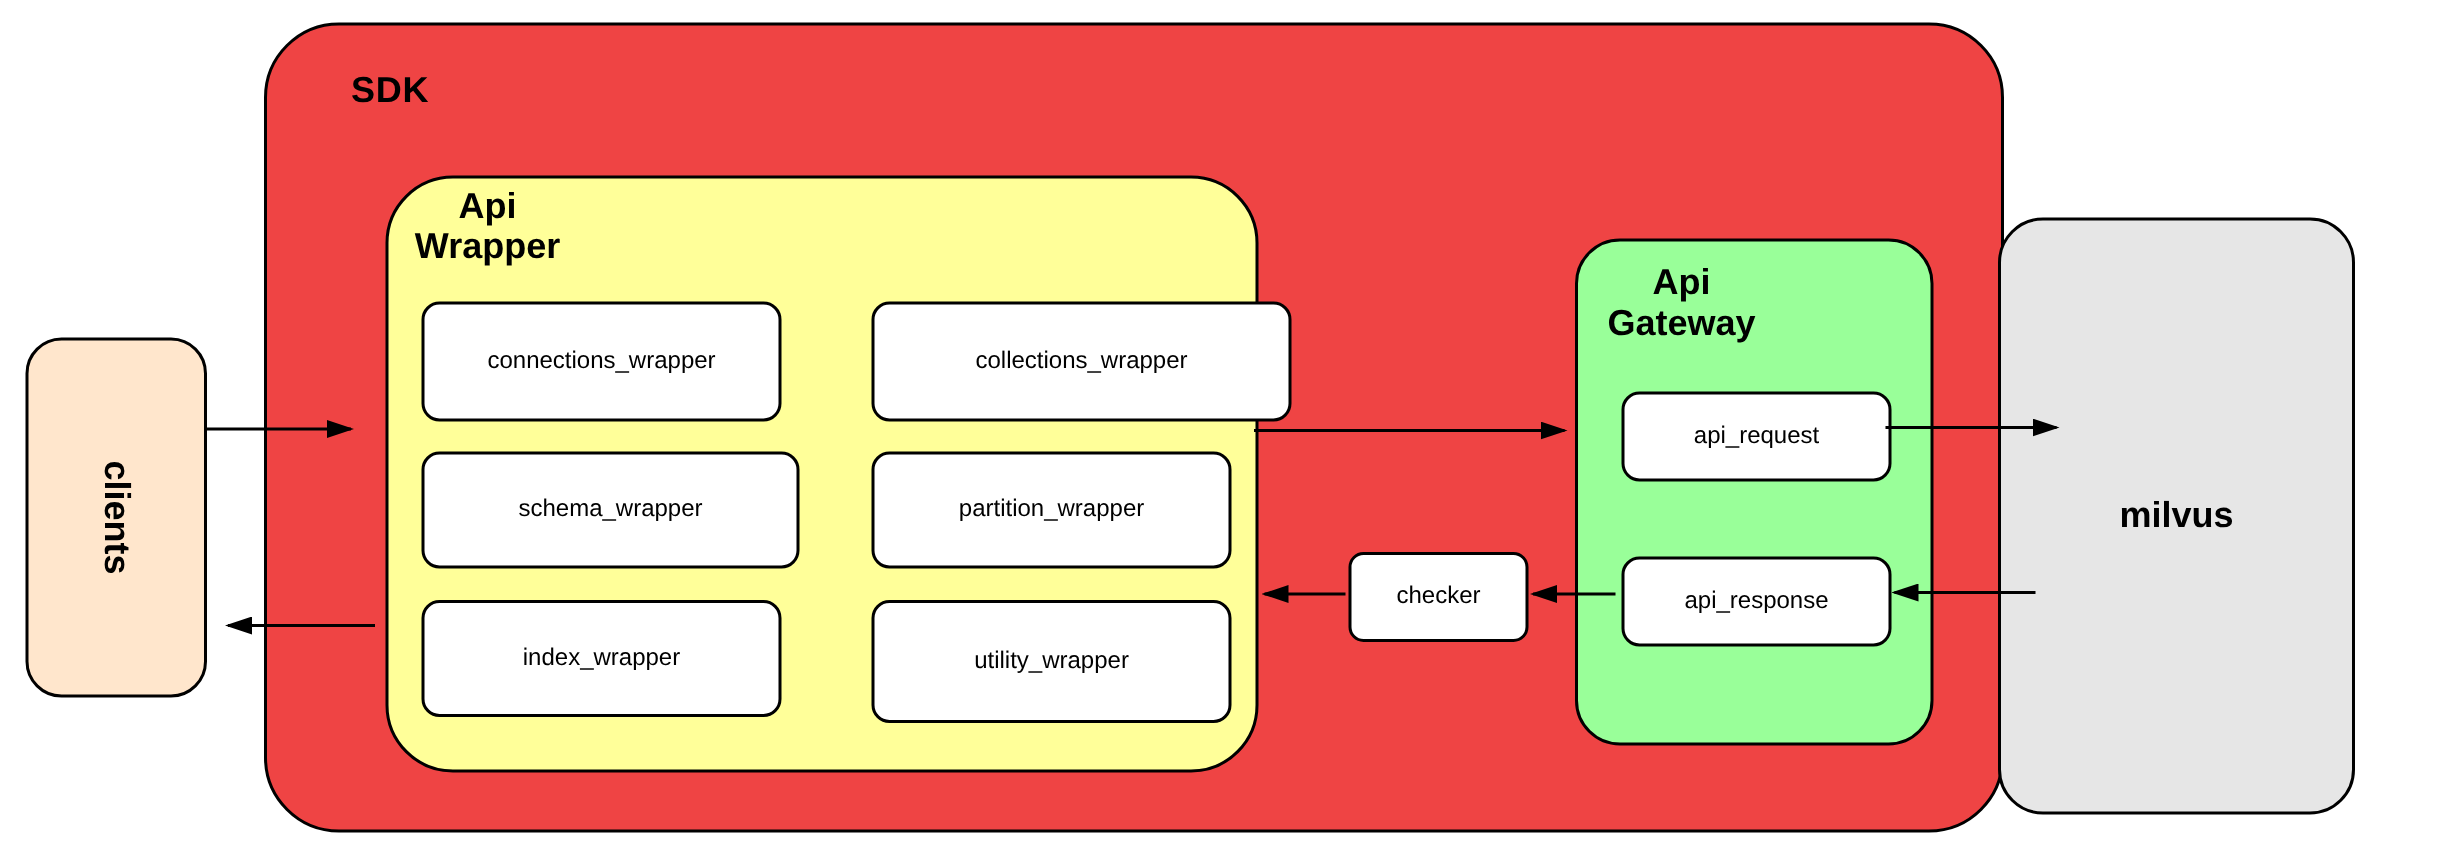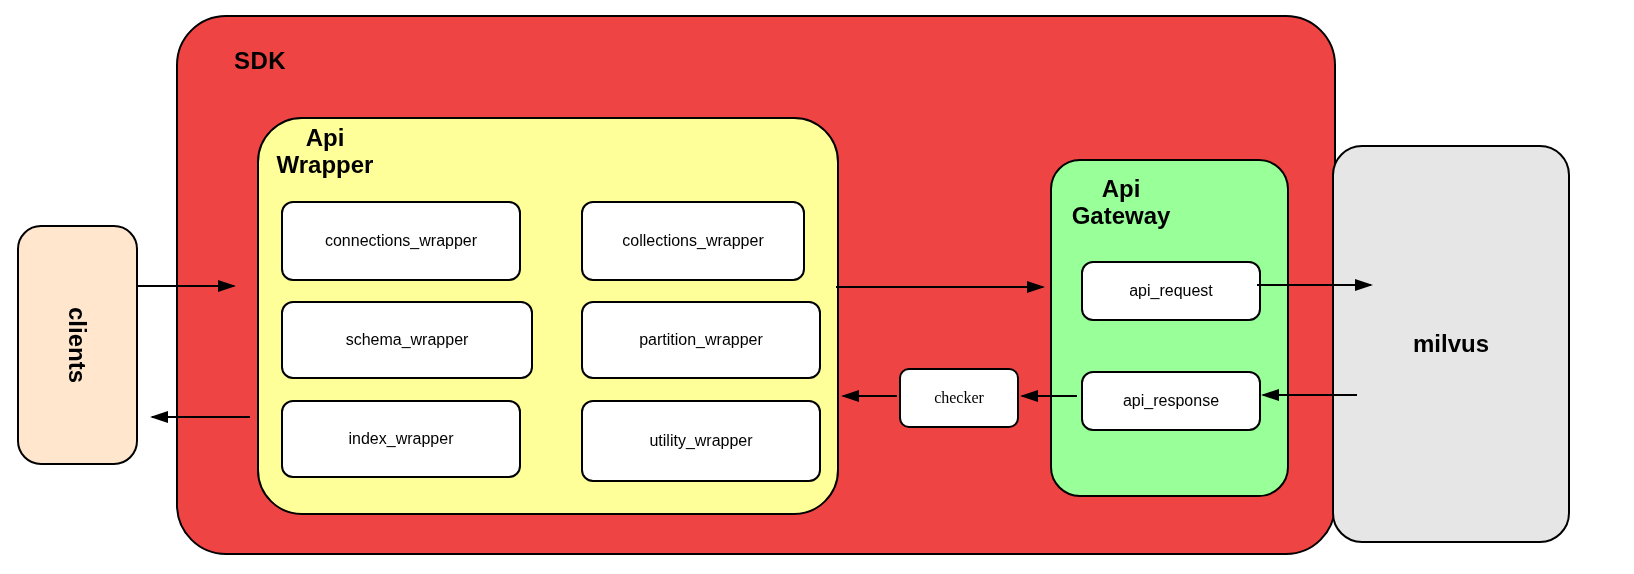--- a/index.html
+++ b/index.html
@@ -44,28 +44,28 @@
     text-align: center; font-size: 24px; font-weight: bold;
     line-height: 27px; white-space: pre-line;
   }
   
   .leaf {
     background: #ffffff; border-radius: 12px;
     display: flex; align-items: center; justify-content: center;
     font-size: 16px; white-space: nowrap;
   }
   .wb-connections { left: 22px;  top: 82px;  width: 240px; height: 80px; }
-  .wb-collections { left: 322px; top: 82px;  width: 224px; height: 80px; }
+  .wb-collections { left: 322px; top: 82px;  width: 280px; height: 80px; }
   .wb-schema      { left: 22px;  top: 182px; width: 252px; height: 78px; }
   .wb-partition   { left: 322px; top: 182px; width: 240px; height: 78px; }
   .wb-index       { left: 22px;  top: 281px; width: 240px; height: 78px; }
   .wb-utility     { left: 322px; top: 281px; width: 240px; height: 82px; }
   .gw-request  { left: 29px; top: 100px; width: 180px; height: 60px; }
   .gw-response { left: 29px; top: 210px; width: 180px; height: 60px; }
-  .checker { left: 721px; top: 351px; width: 120px; height: 60px; border-radius: 10px; font-family: Liberation Serif, serif; }
+  .checker { left: 721px; top: 351px; width: 120px; height: 60px; border-radius: 10px; }
   
   .clients {
     left: 17px; top: 225px; width: 121px; height: 240px;
     background: #FFE6CC; border-radius: 24px;
     display: flex; align-items: center; justify-content: center;
   }
   .clients .vtext {
     transform: rotate(90deg);
     font-size: 24px; font-weight: bold; white-space: nowrap;
   }

